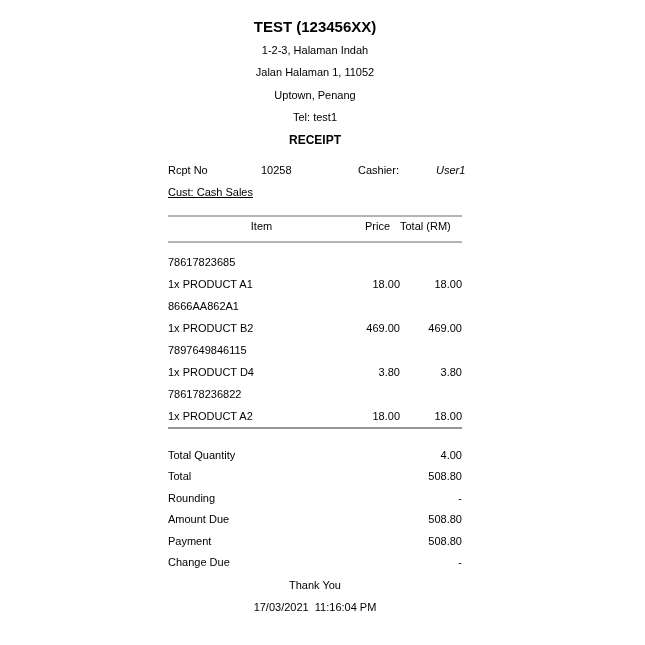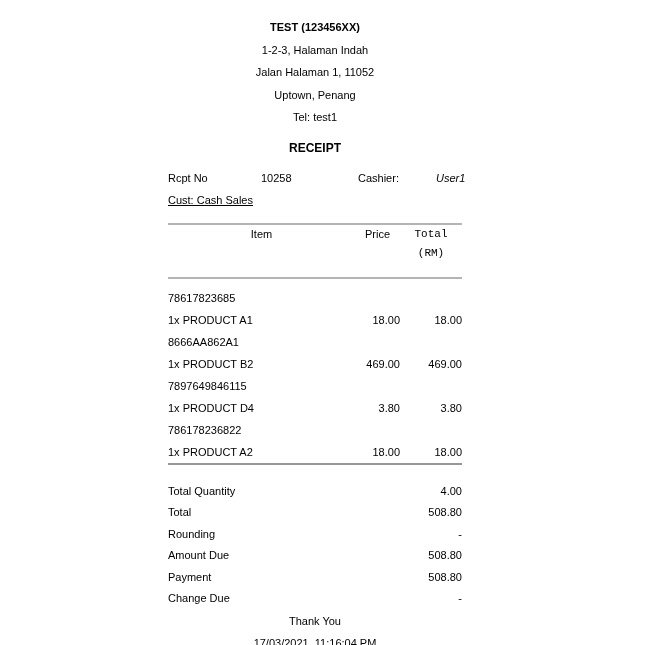--- a/index.html
+++ b/index.html
@@ -13,50 +13,49 @@
     color: #000;
   }
   .receipt {
     position: absolute;
     left: 168px;
     top: 16px;
     width: 294px;
     font-size: 11px;
   }
   .store-header { text-align: center; line-height: 22.5px; }
-  .store-name { font-weight: bold; font-size: 11px; }
+  .store-name { font-weight: bold; font-size: 15px; }
   .receipt-title {
     text-align: center;
     font-weight: bold;
     font-size: 12px;
     line-height: 23px;
-    margin-top: 8px;
   }
   .info-row {
     display: grid;
     grid-template-columns: 93px 97px 78px 1fr;
     line-height: 22px;
     margin-top: 7px;
   }
   .info-cashier-value { text-align: right; font-style: italic; }
   .cust-row { line-height: 22px; text-decoration: underline; }
   .items-table {
     margin-top: 12px;
     border-top: 2px solid #b4b4b4;
   }
   .table-header {
     display: grid;
     grid-template-columns: 187px 45px 62px;
     line-height: 19px;
     border-bottom: 2px solid #b4b4b4;
-    padding-bottom: 14px;
+    padding-bottom: 5px;
   }
   .th-item { text-align: center; }
   .th-price { text-align: center; }
-  .th-total { text-align: center; font-family: Liberation Mono, monospace; }
+  .th-total { text-align: left; }
   .item-rows { border-bottom: 2px solid #979797; padding-top: 8px; }
   .row {
     display: grid;
     grid-template-columns: 187px 45px 62px;
     line-height: 22px;
   }
   .row .name { grid-column: 1; }
   .row .price { text-align: right; }
   .row .total { text-align: right; }
   .barcode-row { line-height: 22px; }

